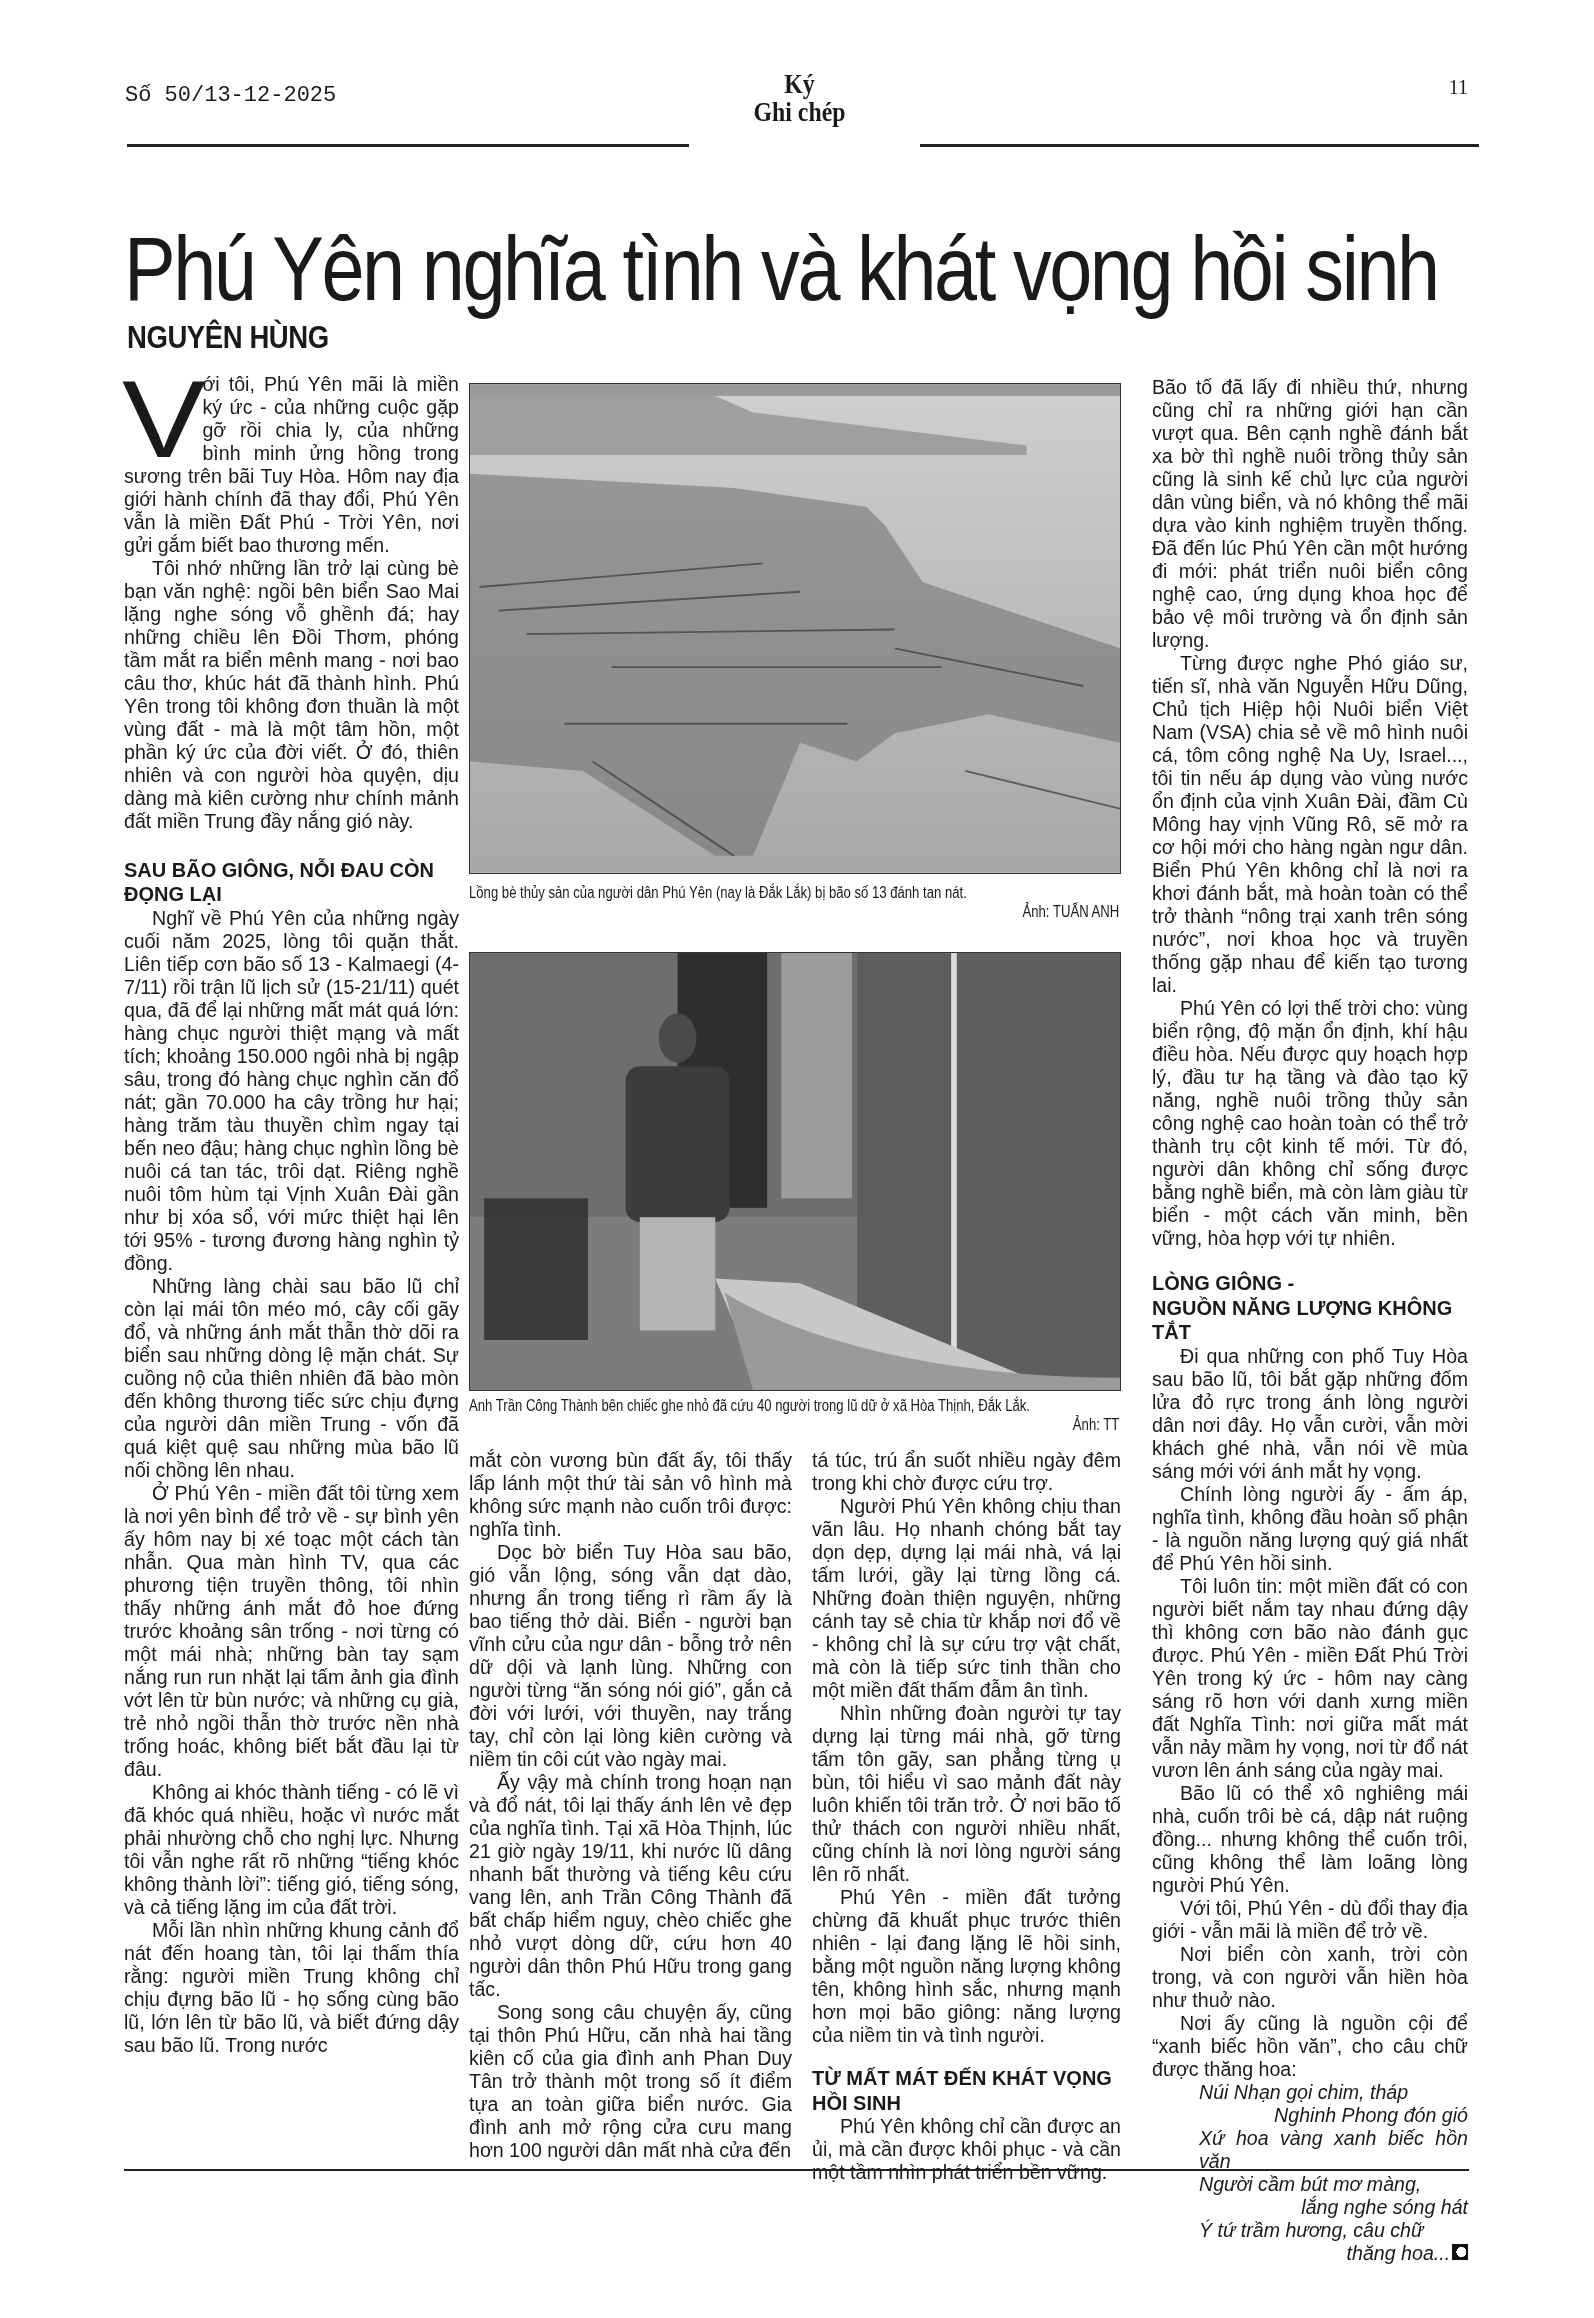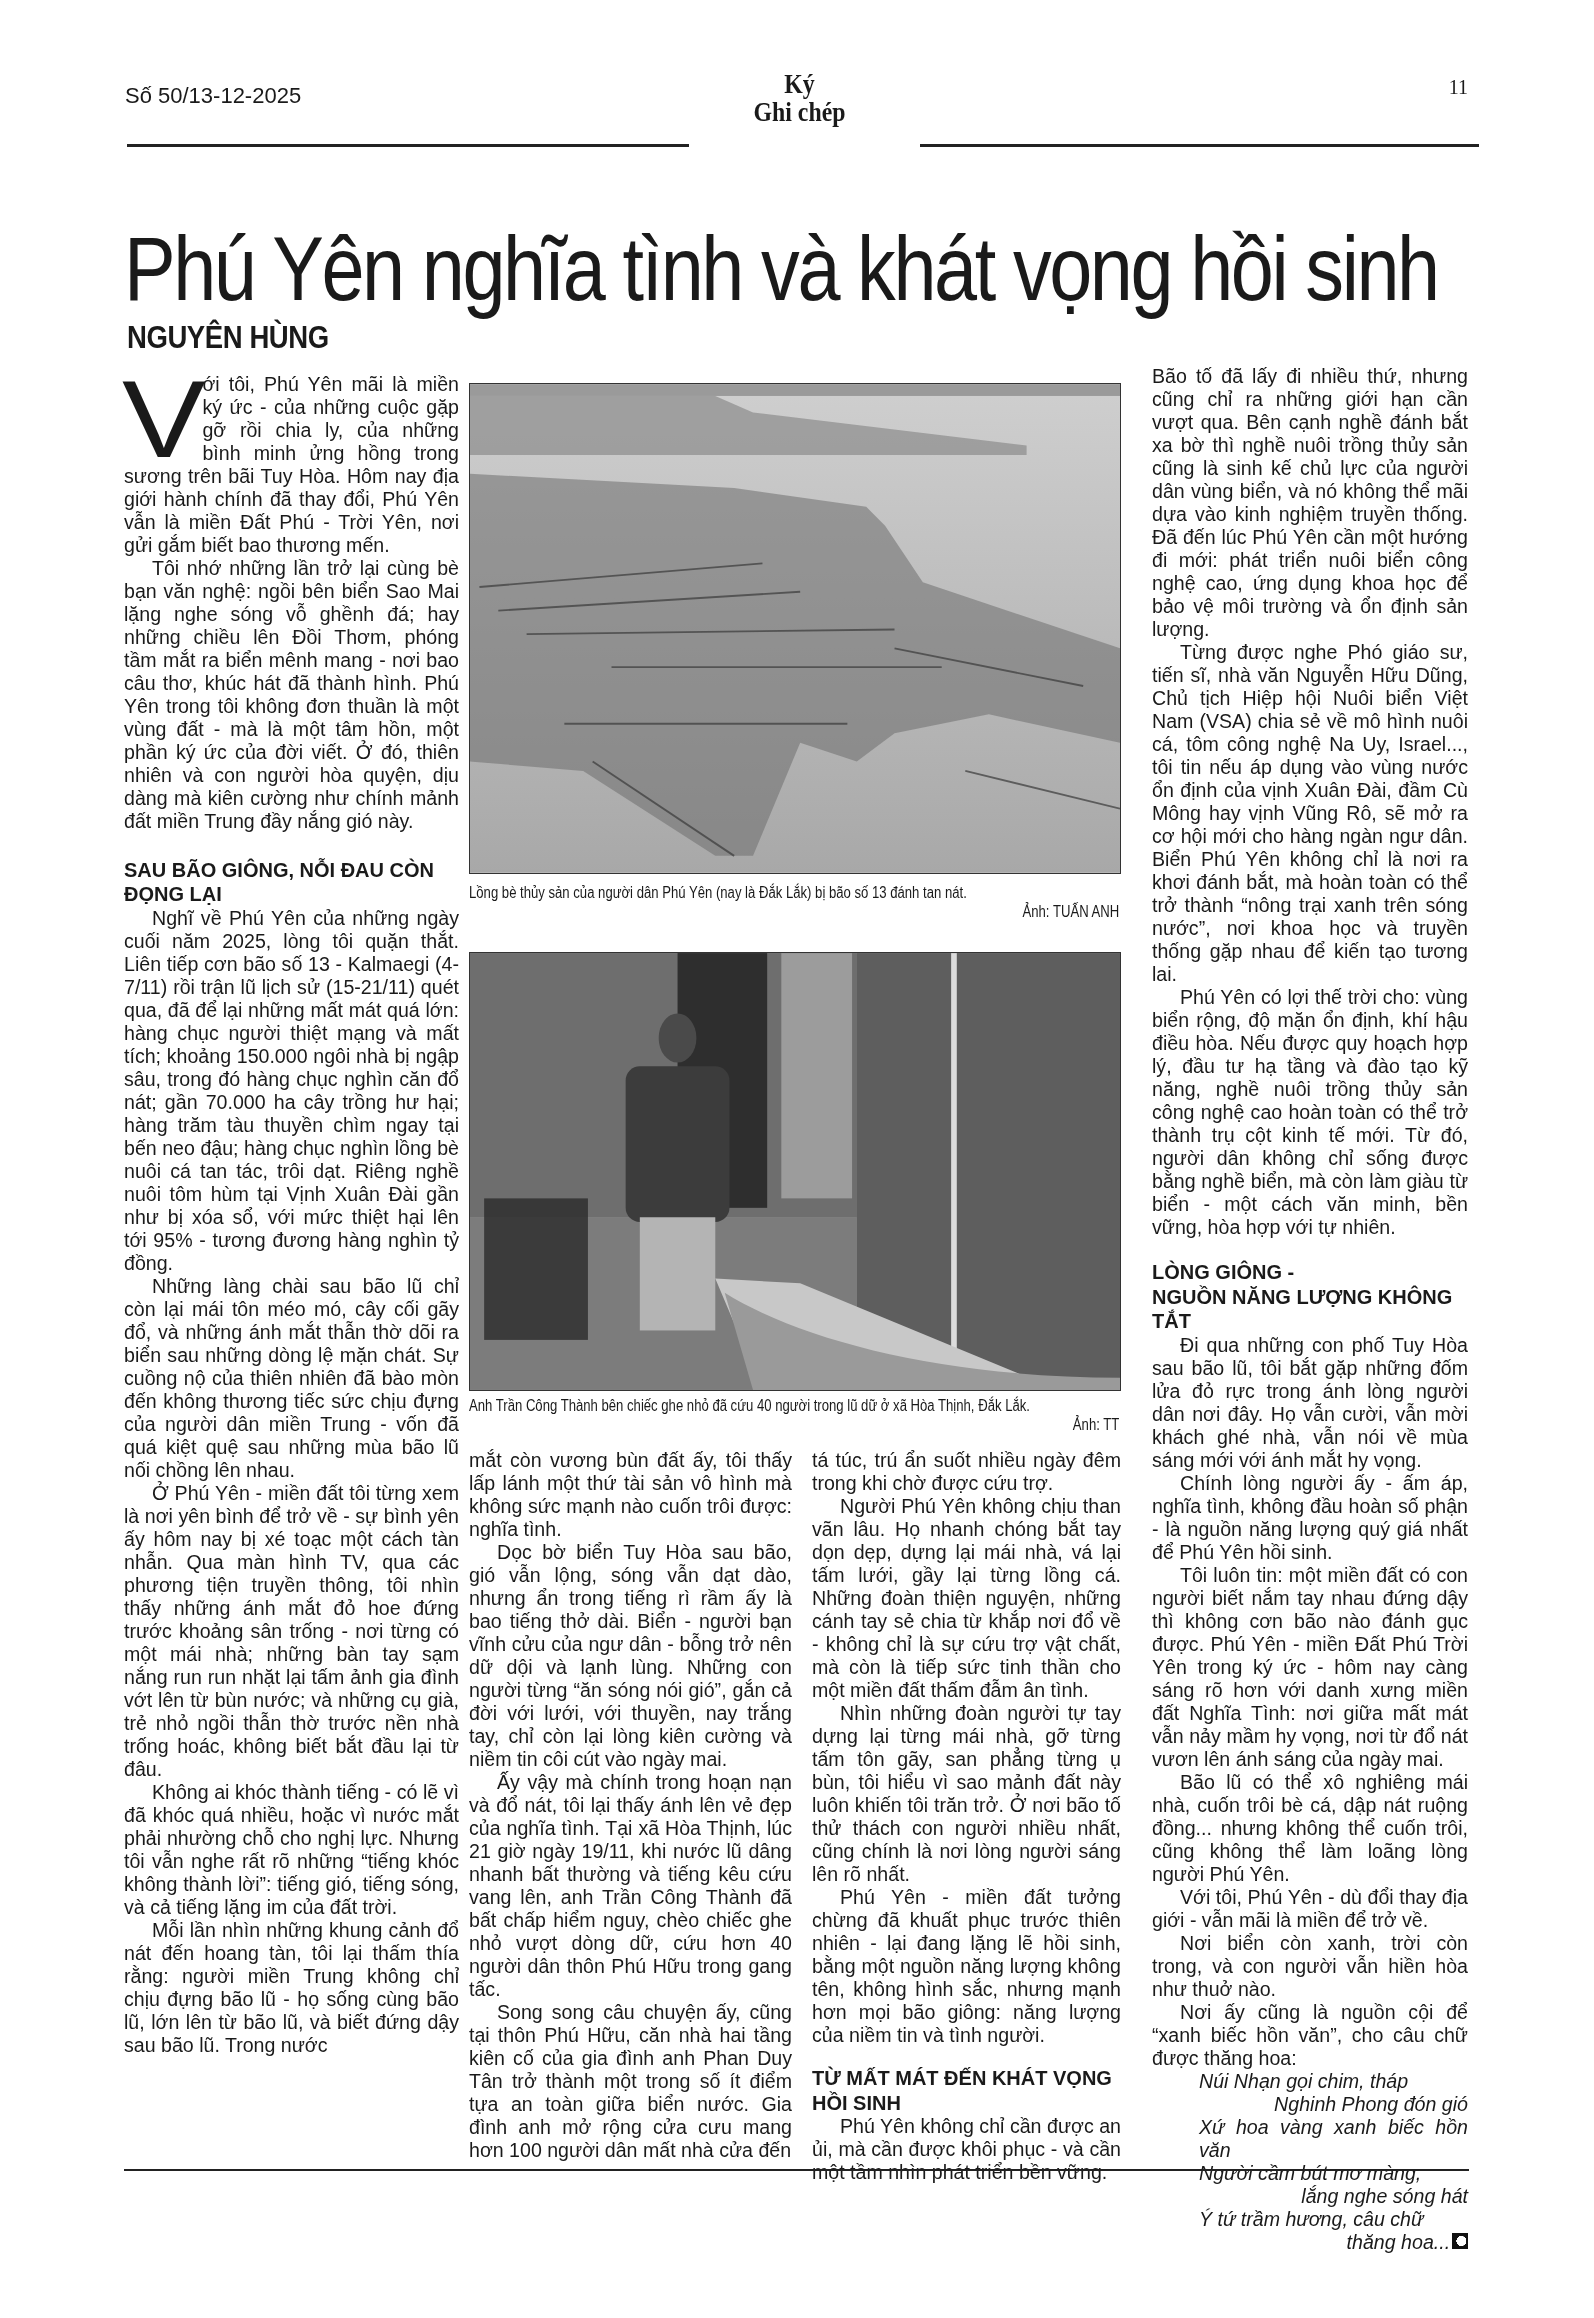--- a/index.html
+++ b/index.html
@@ -1,19 +1,19 @@
 <!DOCTYPE html>
 <html style="font-size:7.6px"><head>
 <meta charset="utf-8">
 <style>
   html,body{margin:0;padding:0;background:#ffffff;}
   body{width:1594px;height:2319px;position:relative;overflow:hidden;color:#1a1a1a;
        font-family:"Liberation Sans","DejaVu Sans",sans-serif;}
   .abs{position:absolute;}
-  .hdr-date{left:125px;top:83px;font-family:Liberation Sans, sans-serif;font-size:22px;}
+  .hdr-date{left:125px;top:83px;font-family:Liberation Mono, monospace;font-size:22px;}
   .hdr-page{right:126px;top:76px;font-family:"Liberation Serif","DejaVu Serif",serif;font-size:20px;}
   .hdr-sec{left:698px;width:203px;top:70px;text-align:center;font-family:"Liberation Serif","DejaVu Serif",serif;
            font-size:28px;line-height:28px;font-weight:bold;transform:scaleX(0.85);}
   .rule{height:3.3px;background:#222;}
   .title{left:124px;top:222px;font-size:90px;line-height:94px;letter-spacing:-2.8px;white-space:nowrap;
          transform:scaleX(0.86);transform-origin:left top;font-weight:normal;}
   .author{left:127px;top:319px;font-size:32px;font-weight:bold;letter-spacing:-0.5px;
           transform:scaleX(0.86);transform-origin:left top;}
   .col{position:absolute;font-size:19.6px;line-height:23px;text-align:justify;}
   .col p{margin:0;text-indent:28px;}
@@ -116,21 +116,21 @@
 
 <div class="col" style="left:812px;top:1449px;width:309px;">
   <p class="noind">tá túc, trú ẩn suốt nhiều ngày đêm trong khi chờ được cứu trợ.</p>
   <p>Người Phú Yên không chịu than vãn lâu. Họ nhanh chóng bắt tay dọn dẹp, dựng lại mái nhà, vá lại tấm lưới, gầy lại từng lồng cá. Những đoàn thiện nguyện, những cánh tay sẻ chia từ khắp nơi đổ về - không chỉ là sự cứu trợ vật chất, mà còn là tiếp sức tinh thần cho một miền đất thấm đẫm ân tình.</p>
   <p>Nhìn những đoàn người tự tay dựng lại từng mái nhà, gỡ từng tấm tôn gãy, san phẳng từng ụ bùn, tôi hiểu vì sao mảnh đất này luôn khiến tôi trăn trở. Ở nơi bão tố thử thách con người nhiều nhất, cũng chính là nơi lòng người sáng lên rõ nhất.</p>
   <p>Phú Yên - miền đất tưởng chừng đã khuất phục trước thiên nhiên - lại đang lặng lẽ hồi sinh, bằng một nguồn năng lượng không tên, không hình sắc, nhưng mạnh hơn mọi bão giông: năng lượng của niềm tin và tình người.</p>
   <h3 style="margin-top:19px;">TỪ MẤT MÁT ĐẾN KHÁT VỌNG HỒI SINH</h3>
   <p>Phú Yên không chỉ cần được an ủi, mà cần được khôi phục - và cần một tầm nhìn phát triển bền vững.</p>
 </div>
 
-<div class="col" style="left:1152px;top:365px;width:316px;">
+<div class="col" style="left:1152px;top:376px;width:316px;">
   <p class="noind">Bão tố đã lấy đi nhiều thứ, nhưng cũng chỉ ra những giới hạn cần vượt qua. Bên cạnh nghề đánh bắt xa bờ thì nghề nuôi trồng thủy sản cũng là sinh kế chủ lực của người dân vùng biển, và nó không thể mãi dựa vào kinh nghiệm truyền thống. Đã đến lúc Phú Yên cần một hướng đi mới: phát triển nuôi biển công nghệ cao, ứng dụng khoa học để bảo vệ môi trường và ổn định sản lượng.</p>
   <p>Từng được nghe Phó giáo sư, tiến sĩ, nhà văn Nguyễn Hữu Dũng, Chủ tịch Hiệp hội Nuôi biển Việt Nam (VSA) chia sẻ về mô hình nuôi cá, tôm công nghệ Na Uy, Israel..., tôi tin nếu áp dụng vào vùng nước ổn định của vịnh Xuân Đài, đầm Cù Mông hay vịnh Vũng Rô, sẽ mở ra cơ hội mới cho hàng ngàn ngư dân. Biển Phú Yên không chỉ là nơi ra khơi đánh bắt, mà hoàn toàn có thể trở thành “nông trại xanh trên sóng nước”, nơi khoa học và truyền thống gặp nhau để kiến tạo tương lai.</p>
   <p>Phú Yên có lợi thế trời cho: vùng biển rộng, độ mặn ổn định, khí hậu điều hòa. Nếu được quy hoạch hợp lý, đầu tư hạ tầng và đào tạo kỹ năng, nghề nuôi trồng thủy sản công nghệ cao hoàn toàn có thể trở thành trụ cột kinh tế mới. Từ đó, người dân không chỉ sống được bằng nghề biển, mà còn làm giàu từ biển - một cách văn minh, bền vững, hòa hợp với tự nhiên.</p>
   <h3 style="margin-top:21px;">
     <span>LÒNG GIÔNG -</span><br>
     <span>NGUỒN NĂNG LƯỢNG KHÔNG TẮT</span>
   </h3>
   <p>Đi qua những con phố Tuy Hòa sau bão lũ, tôi bắt gặp những đốm lửa đỏ rực trong ánh lòng người dân nơi đây. Họ vẫn cười, vẫn mời khách ghé nhà, vẫn nói về mùa sáng mới với ánh mắt hy vọng.</p>
   <p>Chính lòng người ấy - ấm áp, nghĩa tình, không đầu hoàn số phận - là nguồn năng lượng quý giá nhất để Phú Yên hồi sinh.</p>
   <p>Tôi luôn tin: một miền đất có con người biết nắm tay nhau đứng dậy thì không cơn bão nào đánh gục được. Phú Yên - miền Đất Phú Trời Yên trong ký ức - hôm nay càng sáng rõ hơn với danh xưng miền đất Nghĩa Tình: nơi giữa mất mát vẫn nảy mầm hy vọng, nơi từ đổ nát vươn lên ánh sáng của ngày mai.</p>

